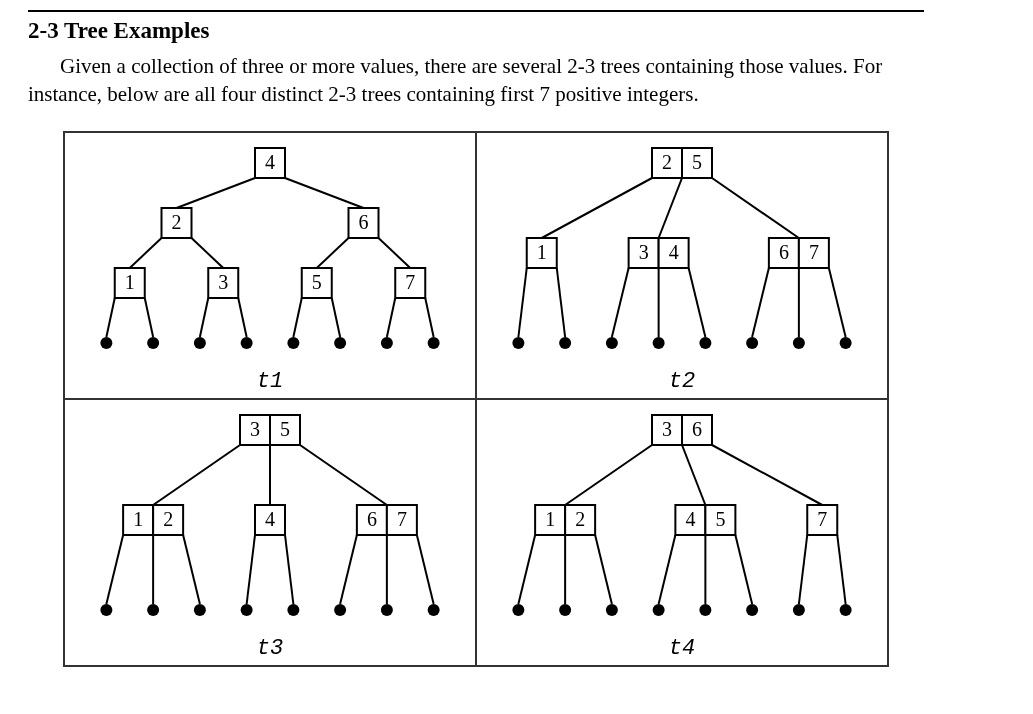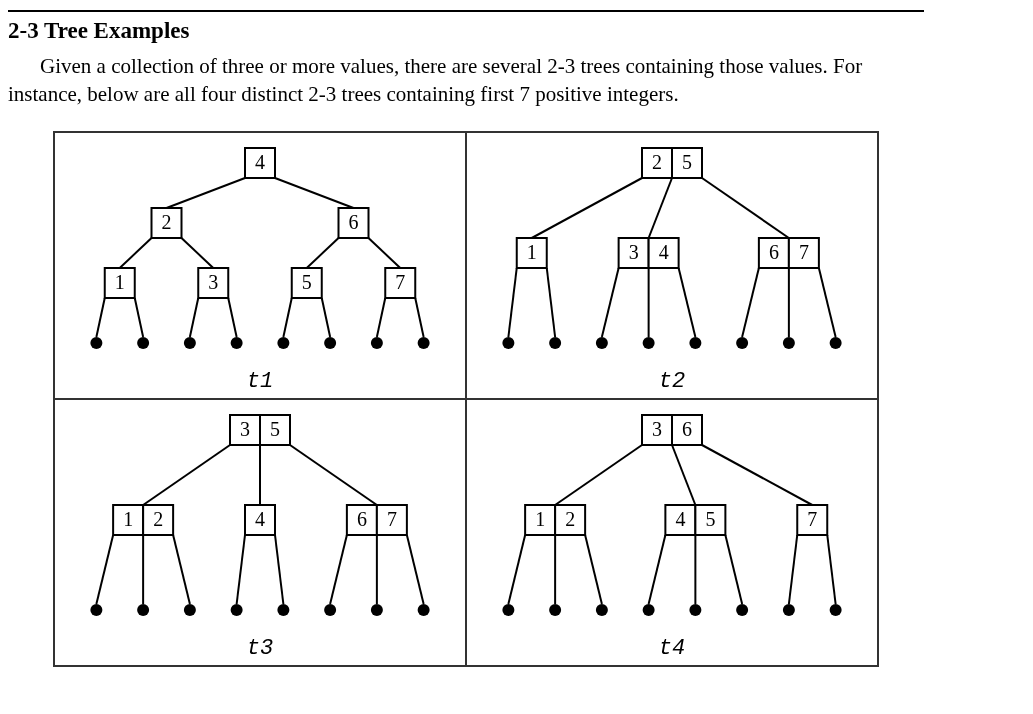--- a/index.html
+++ b/index.html
@@ -4,21 +4,21 @@
 <style>
   html, body {
     margin: 0;
     padding: 0;
     background: #ffffff;
     font-family: Georgia, "Times New Roman", serif;
     color: #000;
   }
   .page {
     width: 944px;
-    padding: 10px 20px 30px 8px;
+    padding: 10px 20px 30px 28px;
     box-sizing: border-box;
   }
   .top-rule {
     border-top: 2px solid #000;
     margin-bottom: 6px;
   }
   .heading {
     font-weight: bold;
     font-size: 23px;
     margin: 4px 0 8px 0;

